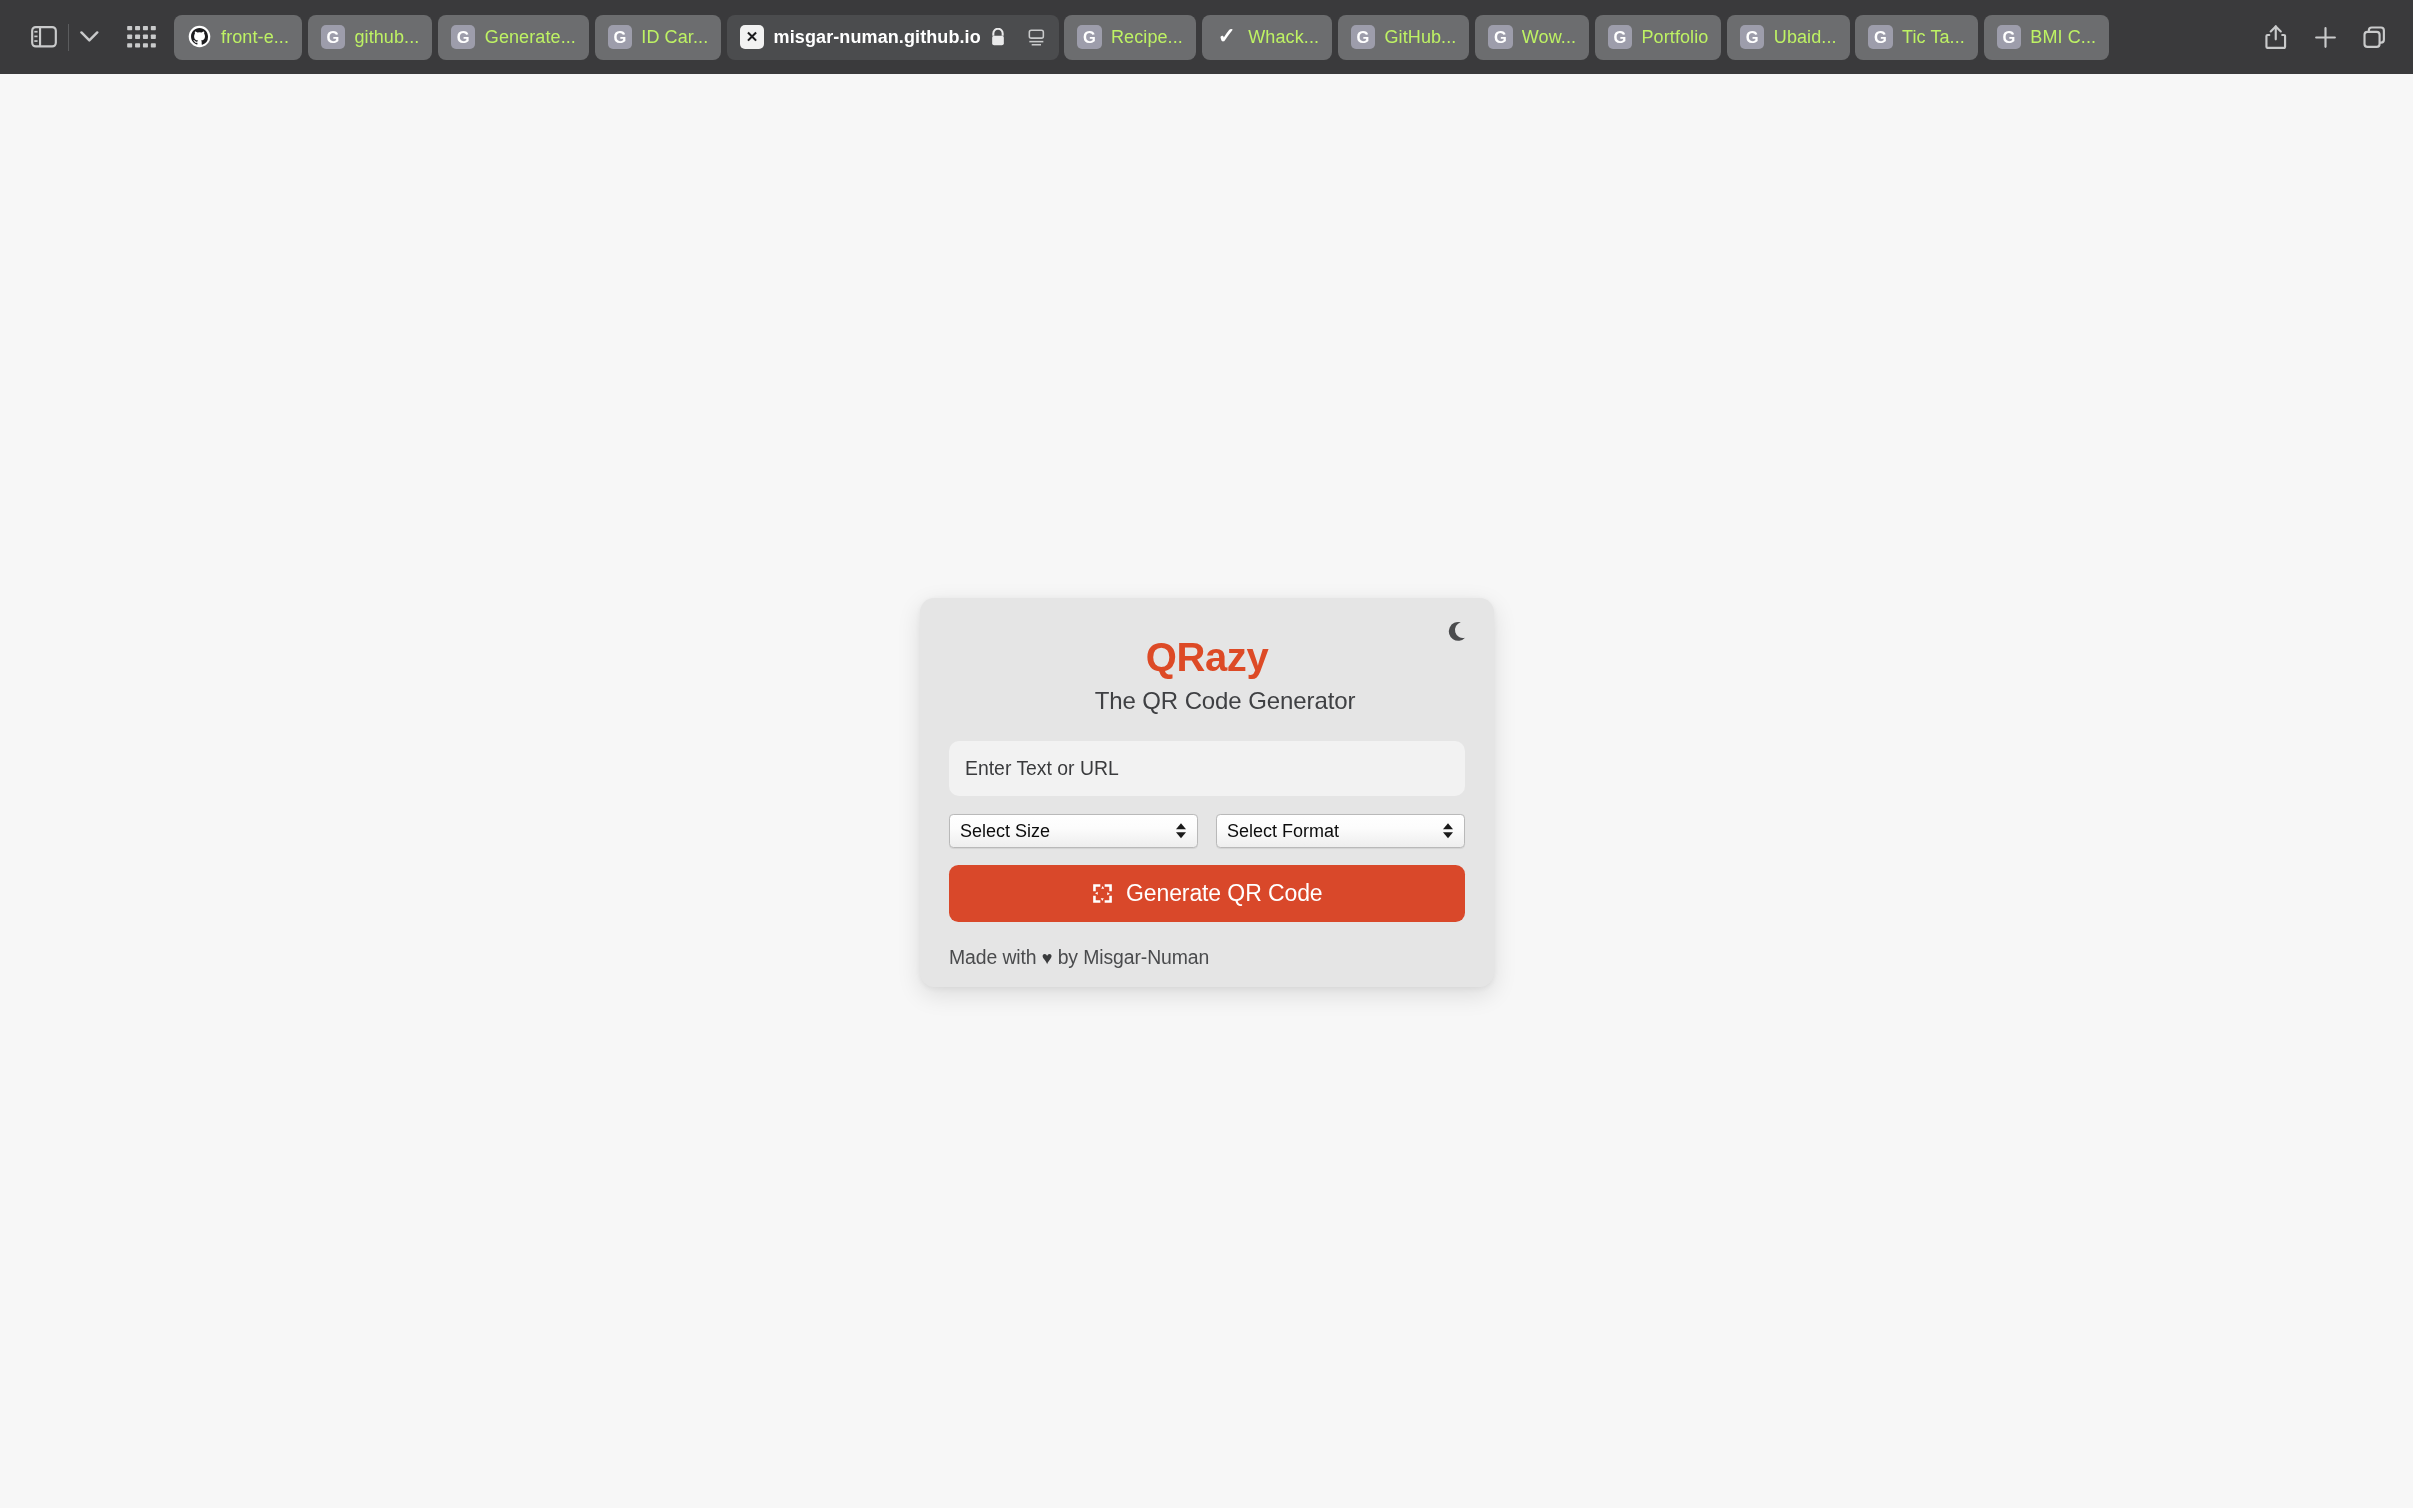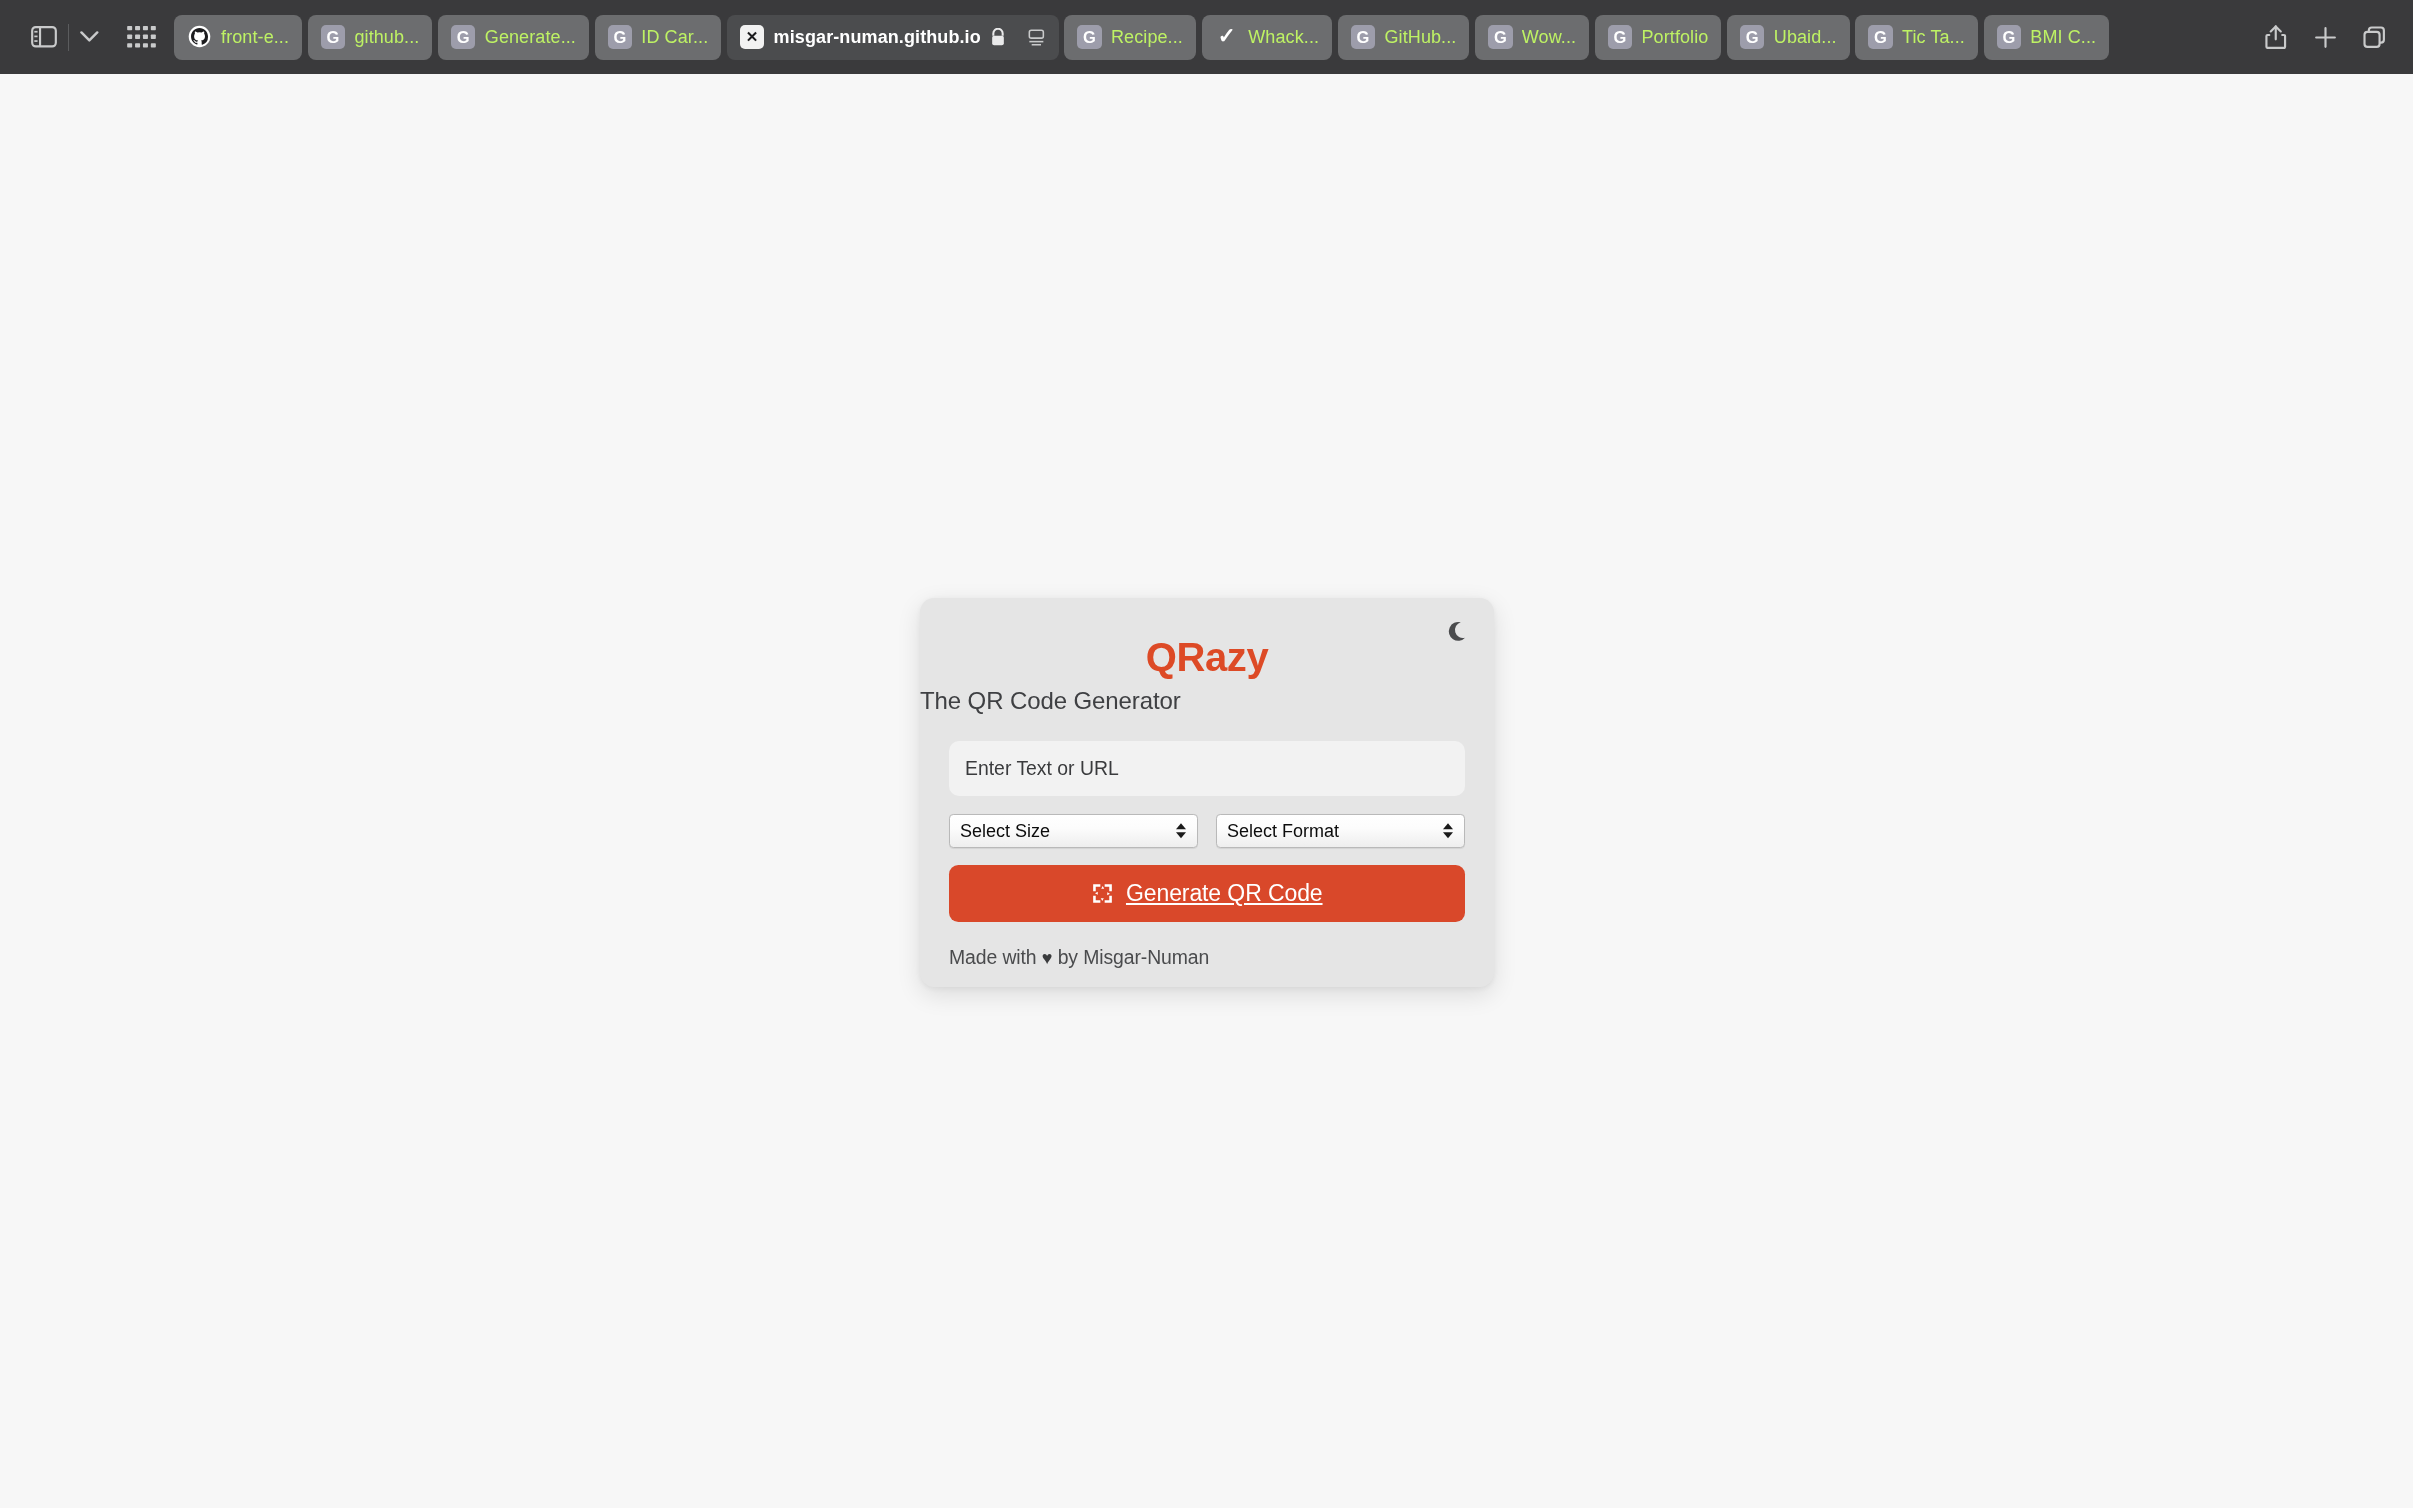--- a/index.html
+++ b/index.html
@@ -177,24 +177,26 @@
     text-align: center;
     color: #dd4a26;
     font-size: 40px;
     font-weight: bold;
     letter-spacing: -0.4px;
     padding-top: 38px;
     line-height: 1.05;
   }
 
   .tagline {
+    text-align: center;
     color: #3f4043;
     font-size: 24px;
     margin-top: 8.6px;
     letter-spacing: -0.1px;
+    margin-left: 36px;
   }
 
   .field-wrap { padding: 0 29px; }
 
   .text-input {
     display: block;
     width: 516px;
     height: 55px;
     margin-top: 26px;
     background: #f2f2f2;
@@ -269,21 +271,20 @@
     height: 57px;
     margin-top: 17px;
     background: #d9482a;
     border: 0;
     border-radius: 9.3px;
     color: #ffffff;
     font-family: "Liberation Sans", sans-serif;
     font-size: 23px;
     letter-spacing: -0.1px;
     cursor: pointer;
-    text-decoration: underline;
   }
   .generate-btn .btn-icon { width: 23px; height: 23px; display: block; flex: 0 0 auto; }
 
   .footer-note {
     text-align: left;
     color: #4a4b4d;
     font-size: 19.4px;
     margin-top: 24px;
     letter-spacing: -0.1px;
   }

